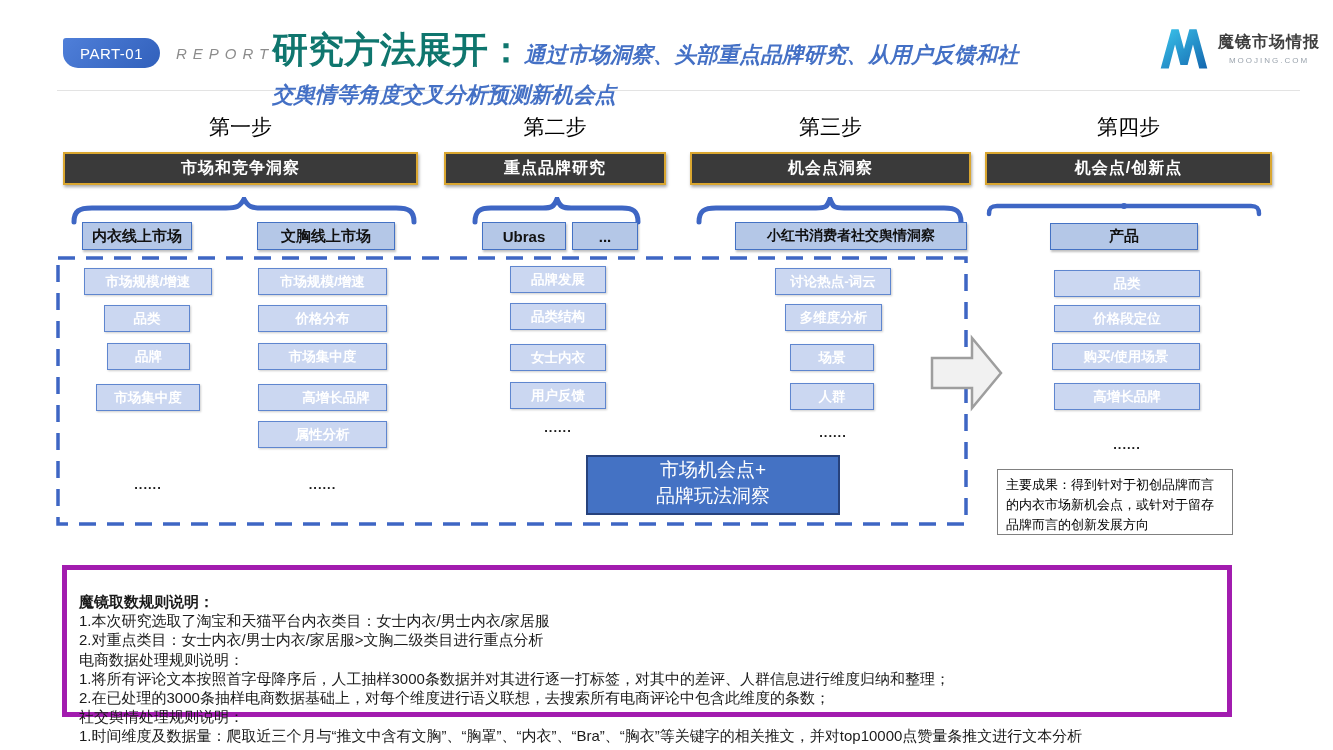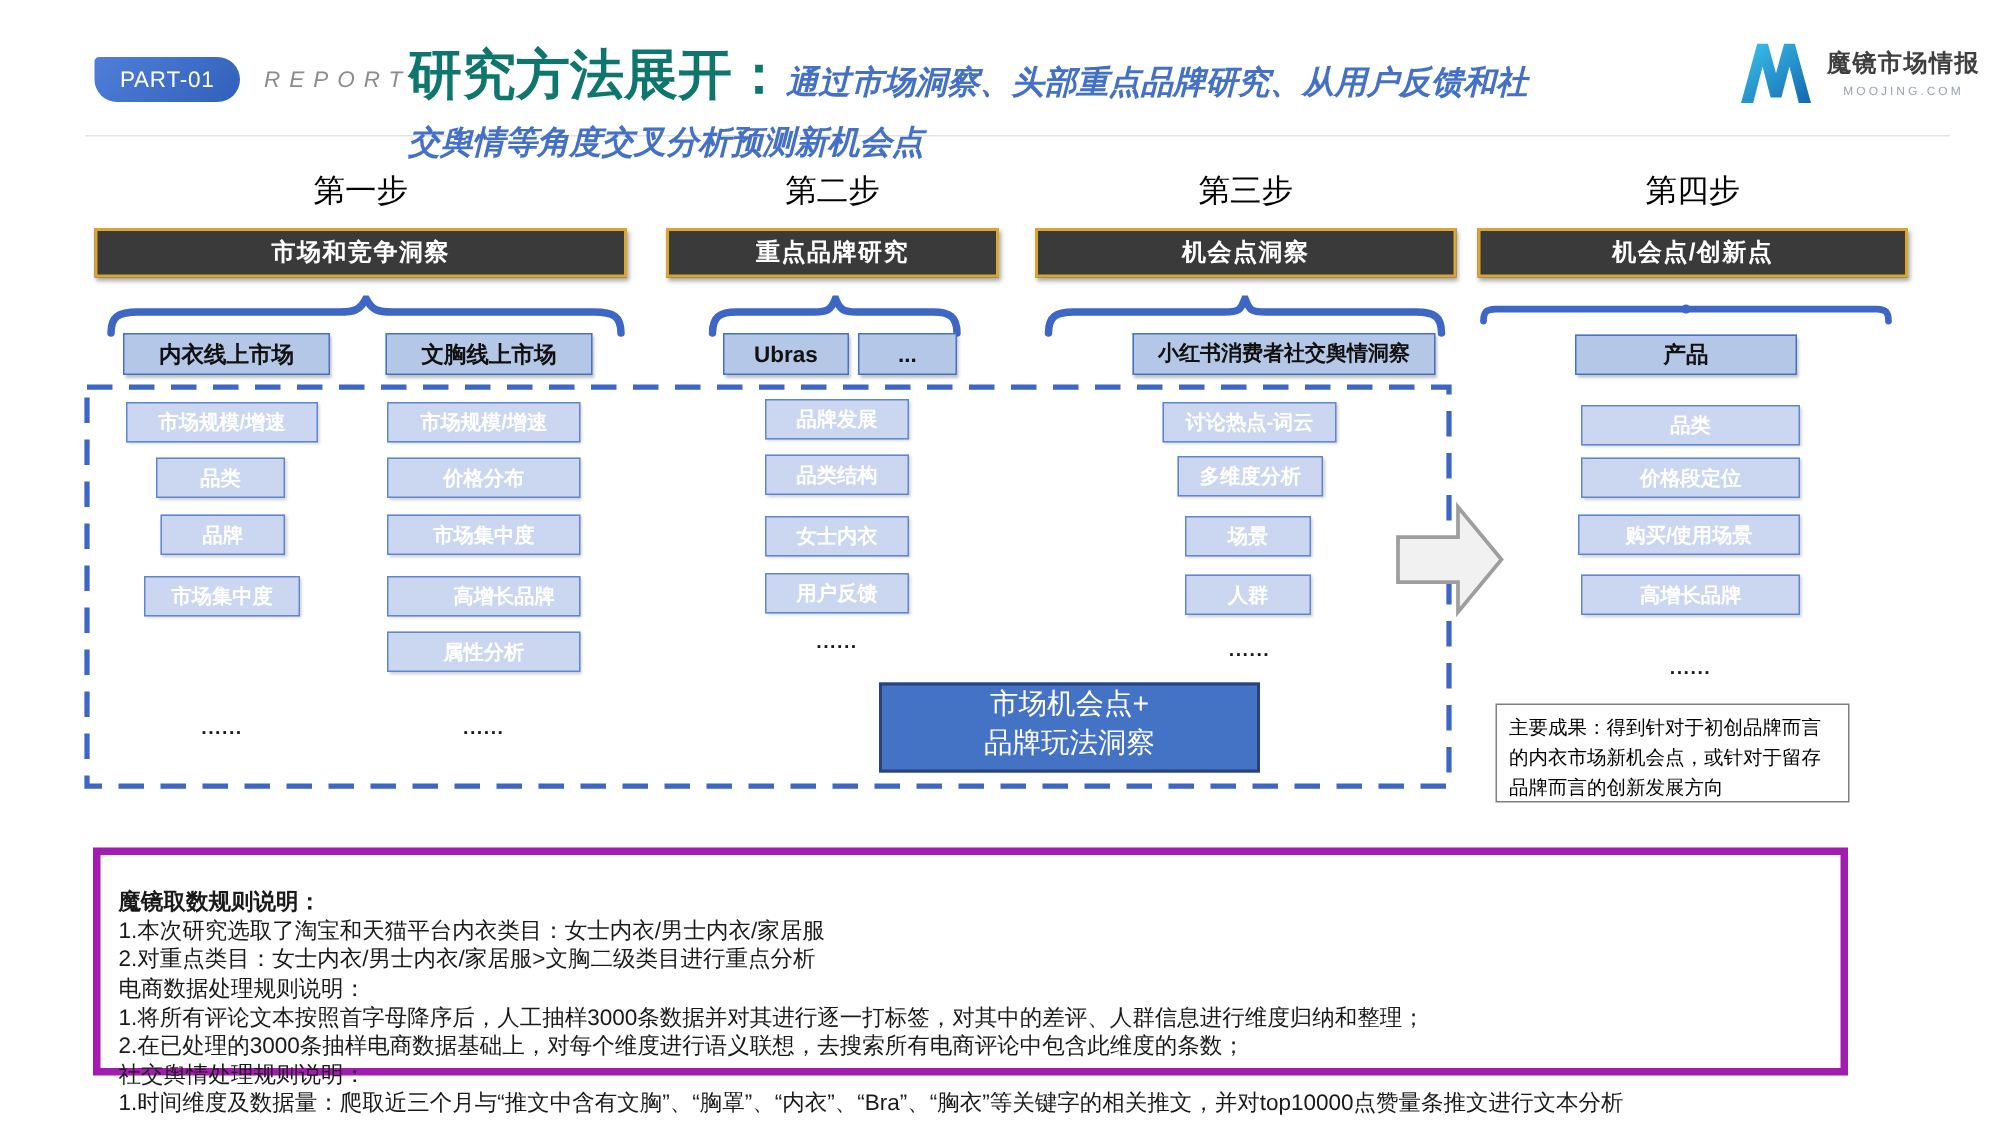--- a/index.html
+++ b/index.html
@@ -98,25 +98,25 @@
       <path d="M4 25 C4 14 9 11 21 11 L121 11 C131 11 132 10 135 2 C138 10 139 11 149 11 L249 11 C261 11 266 14 266 25" fill="none" stroke="#3e66c4" stroke-width="5" stroke-linecap="round"></path>
     </svg>
   </span>
   <span class="abs brace" style="left:986px;top:200px;">
     <svg width="276" height="18" viewBox="0 0 276 18">
       <path d="M3 14 C3 8 5 6 11 6 L265 6 C271 6 273 8 273 14" fill="none" stroke="#3e66c4" stroke-width="4.5" stroke-linecap="round"></path>
       <circle cx="138" cy="6" r="3" fill="#3e66c4"></circle>
     </svg>
   </span>
 
-  <div class="abs subbox" style="left:82px;width:138px;">内衣线上市场</div>
+  <div class="abs subbox" style="left:82px;width:110px;">内衣线上市场</div>
   <div class="abs subbox" style="left:257px;width:138px;">文胸线上市场</div>
   <div class="abs subbox" style="left:482px;width:84px;">Ubras</div>
   <div class="abs subbox" style="left:572px;width:66px;">...</div>
-  <div class="abs subbox" style="left:735px;width:202px;font-size:14px;margin-left:20px;">小红书消费者社交舆情洞察</div>
+  <div class="abs subbox" style="left:735px;width:232px;font-size:14px;">小红书消费者社交舆情洞察</div>
   <div class="abs subbox" style="left:1050px;width:148px;top:223px;height:27px;">产品</div>
 
   <span class="abs" style="left:56px;top:256px;z-index:1;">
     <svg width="912" height="270" viewBox="0 0 912 270">
       <rect x="2" y="2" width="908" height="266" fill="none" stroke="#3e66c4" stroke-width="3.5" stroke-dasharray="17 11"></rect>
     </svg>
   </span>
 
   <div class="abs item" style="left:84px;top:268px;width:128px;">市场规模/增速</div>
   <div class="abs item" style="left:104px;top:305px;width:86px;">品类</div>

